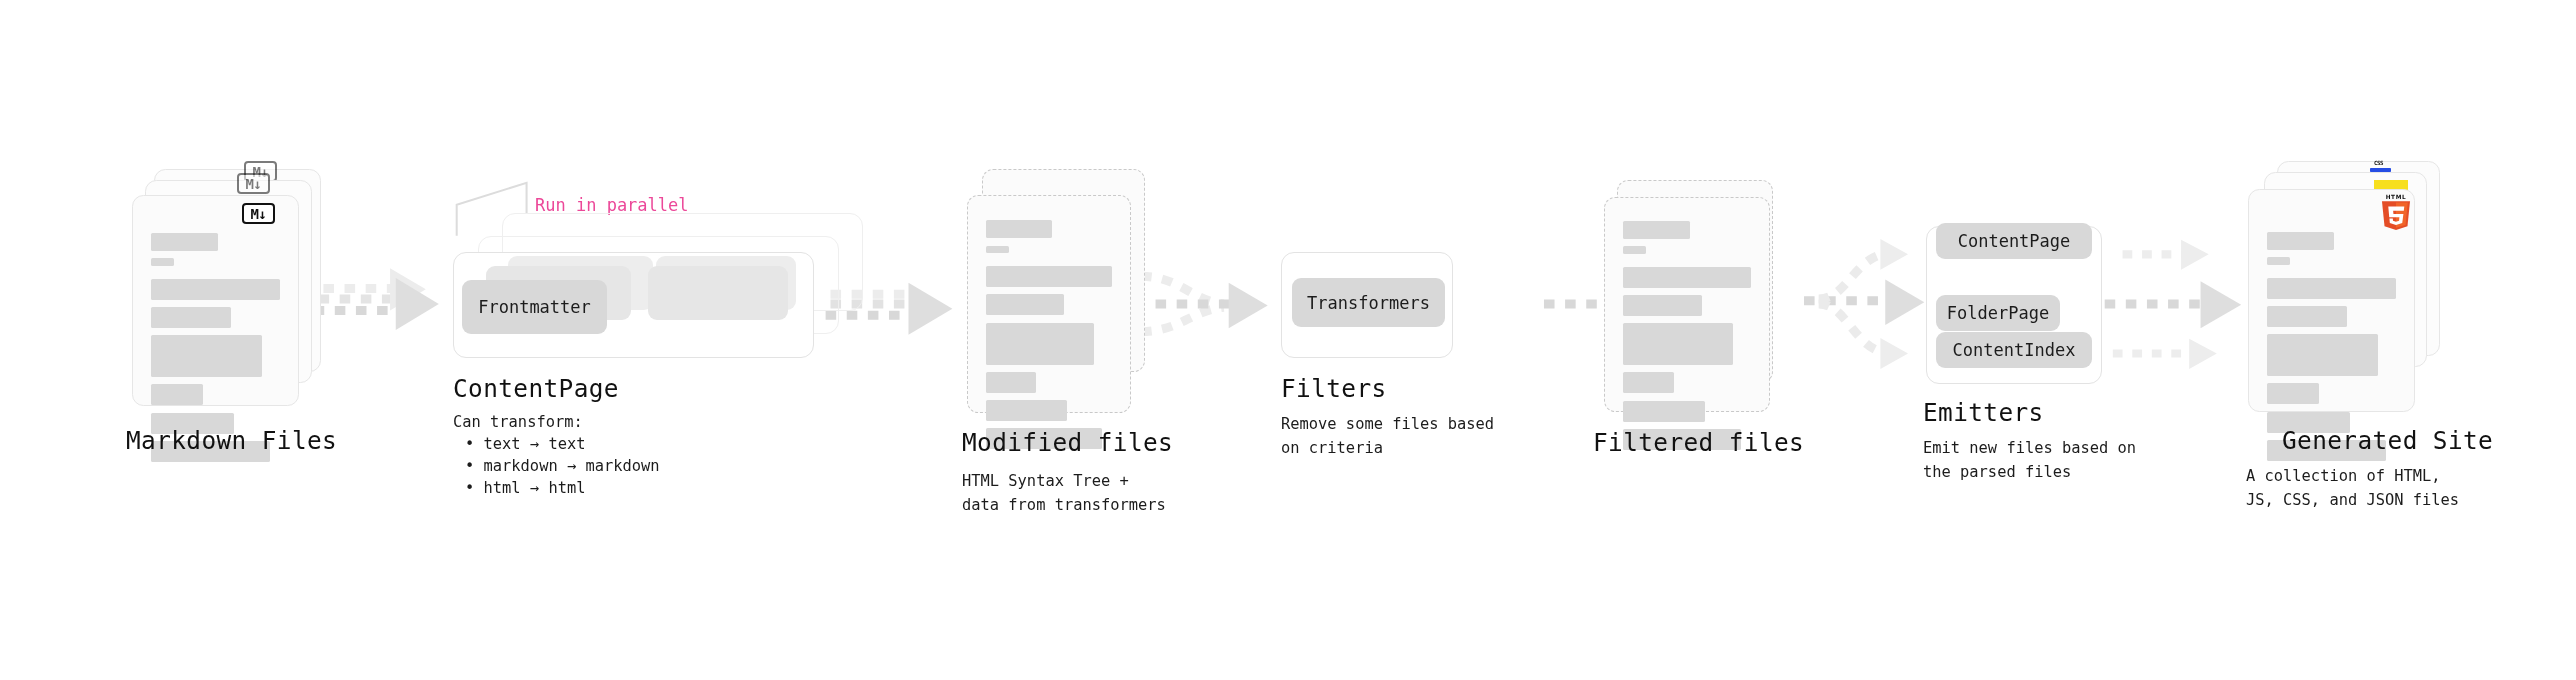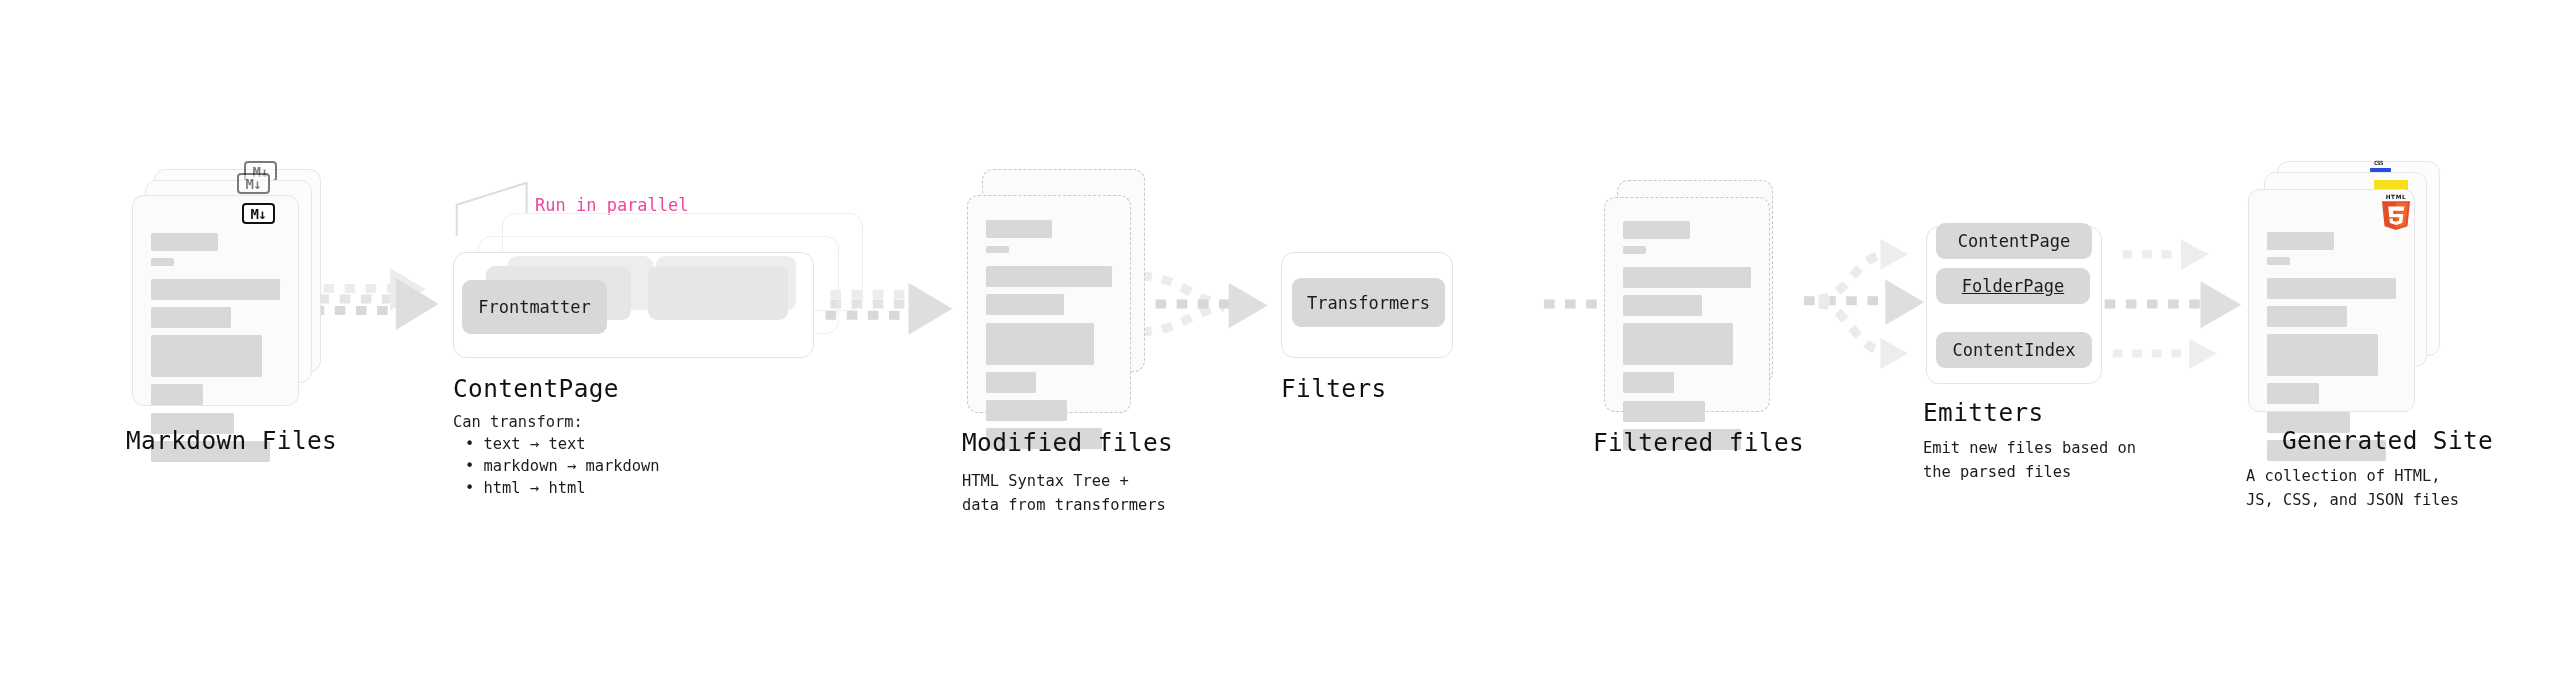--- a/index.html
+++ b/index.html
@@ -200,41 +200,43 @@
       </div>
     </div>
   </div>
   <div class="title" style="left:962px; top:428px;">Modified files</div>
   <div class="sub" style="left:962px; top:470px;">HTML Syntax Tree +
 data from transformers</div>
 
   <div class="group" style="left:1281px; top:252px; width:172px; height:106px;"></div>
   <div class="pill" style="left:1292px; top:278px; width:153px; height:49px;">Transformers</div>
   <div class="title" style="left:1281px; top:374px;">Filters</div>
+  <div class="sub" style="left:1281px; top:413px;">Remove some files based
+on criteria</div>
 
   <div class="doc-stack">
     <div class="doc dashed" style="left:1617px; top:180px; width:156px; height:203px;"></div>
     <div class="doc dashed" style="left:1604px; top:197px; width:166px; height:215px;">
       <div class="doc-body" style="top:23px;">
         <div class="sk h1"></div>
         <div class="sk h2"></div>
         <div class="sk p w100"></div>
         <div class="sk p w62"></div>
         <div class="sk p w86"></div>
         <div class="sk p w40"></div>
         <div class="sk p w64"></div>
         <div class="sk p w92"></div>
       </div>
     </div>
   </div>
   <div class="title" style="left:1593px; top:428px;">Filtered files</div>
 
   <div class="group" style="left:1926px; top:226px; width:176px; height:158px;"></div>
   <div class="pill" style="left:1936px; top:223px; width:156px; height:36px;">ContentPage</div>
-  <div class="pill" style="left:1936px; top:268px; width:154px; height:36px;text-decoration:underline;">FolderPage</div>
+  <div class="pill" style="left:1936px; top:295px; width:124px; height:36px;">FolderPage</div>
   <div class="pill" style="left:1936px; top:332px; width:156px; height:36px;">ContentIndex</div>
   <div class="title" style="left:1923px; top:398px;">Emitters</div>
   <div class="sub" style="left:1923px; top:437px;">Emit new files based on
 the parsed files</div>
 
   <div class="doc-stack">
     <div class="doc ghost" style="left:2277px; top:161px; width:163px; height:195px;"></div>
     <div class="css-chip" style="left:2370px; top:168px;"></div>
     <div class="css-chip-label" style="left:2374px; top:160px;">CSS</div>
 

